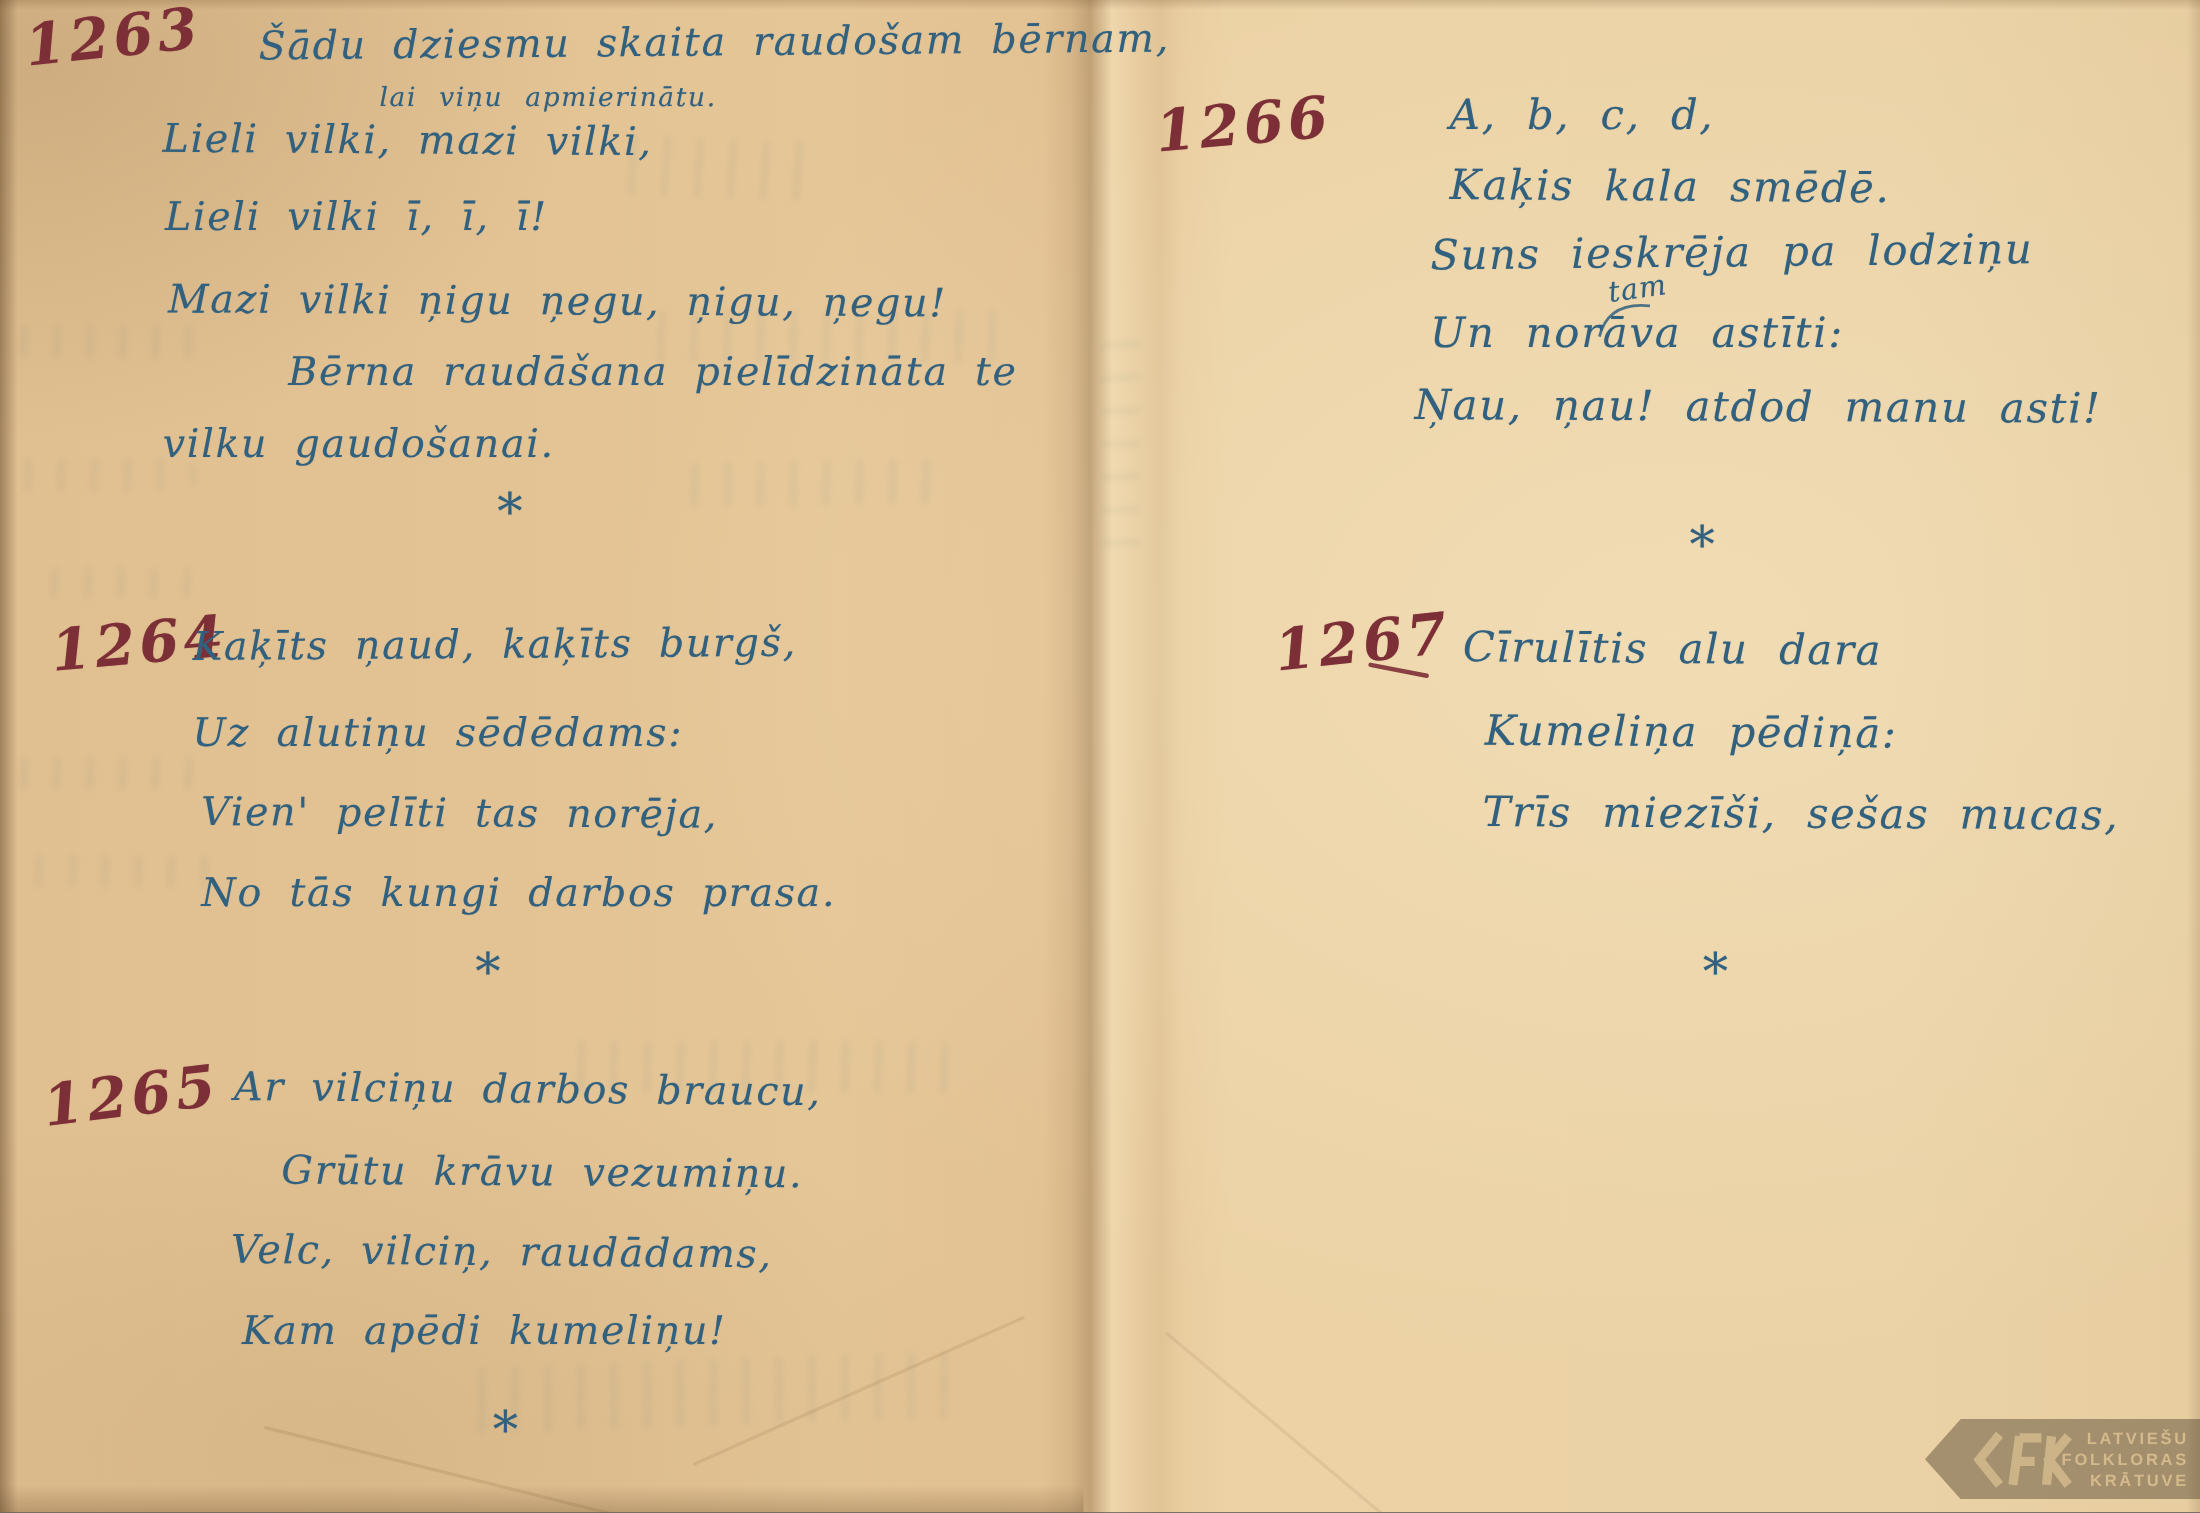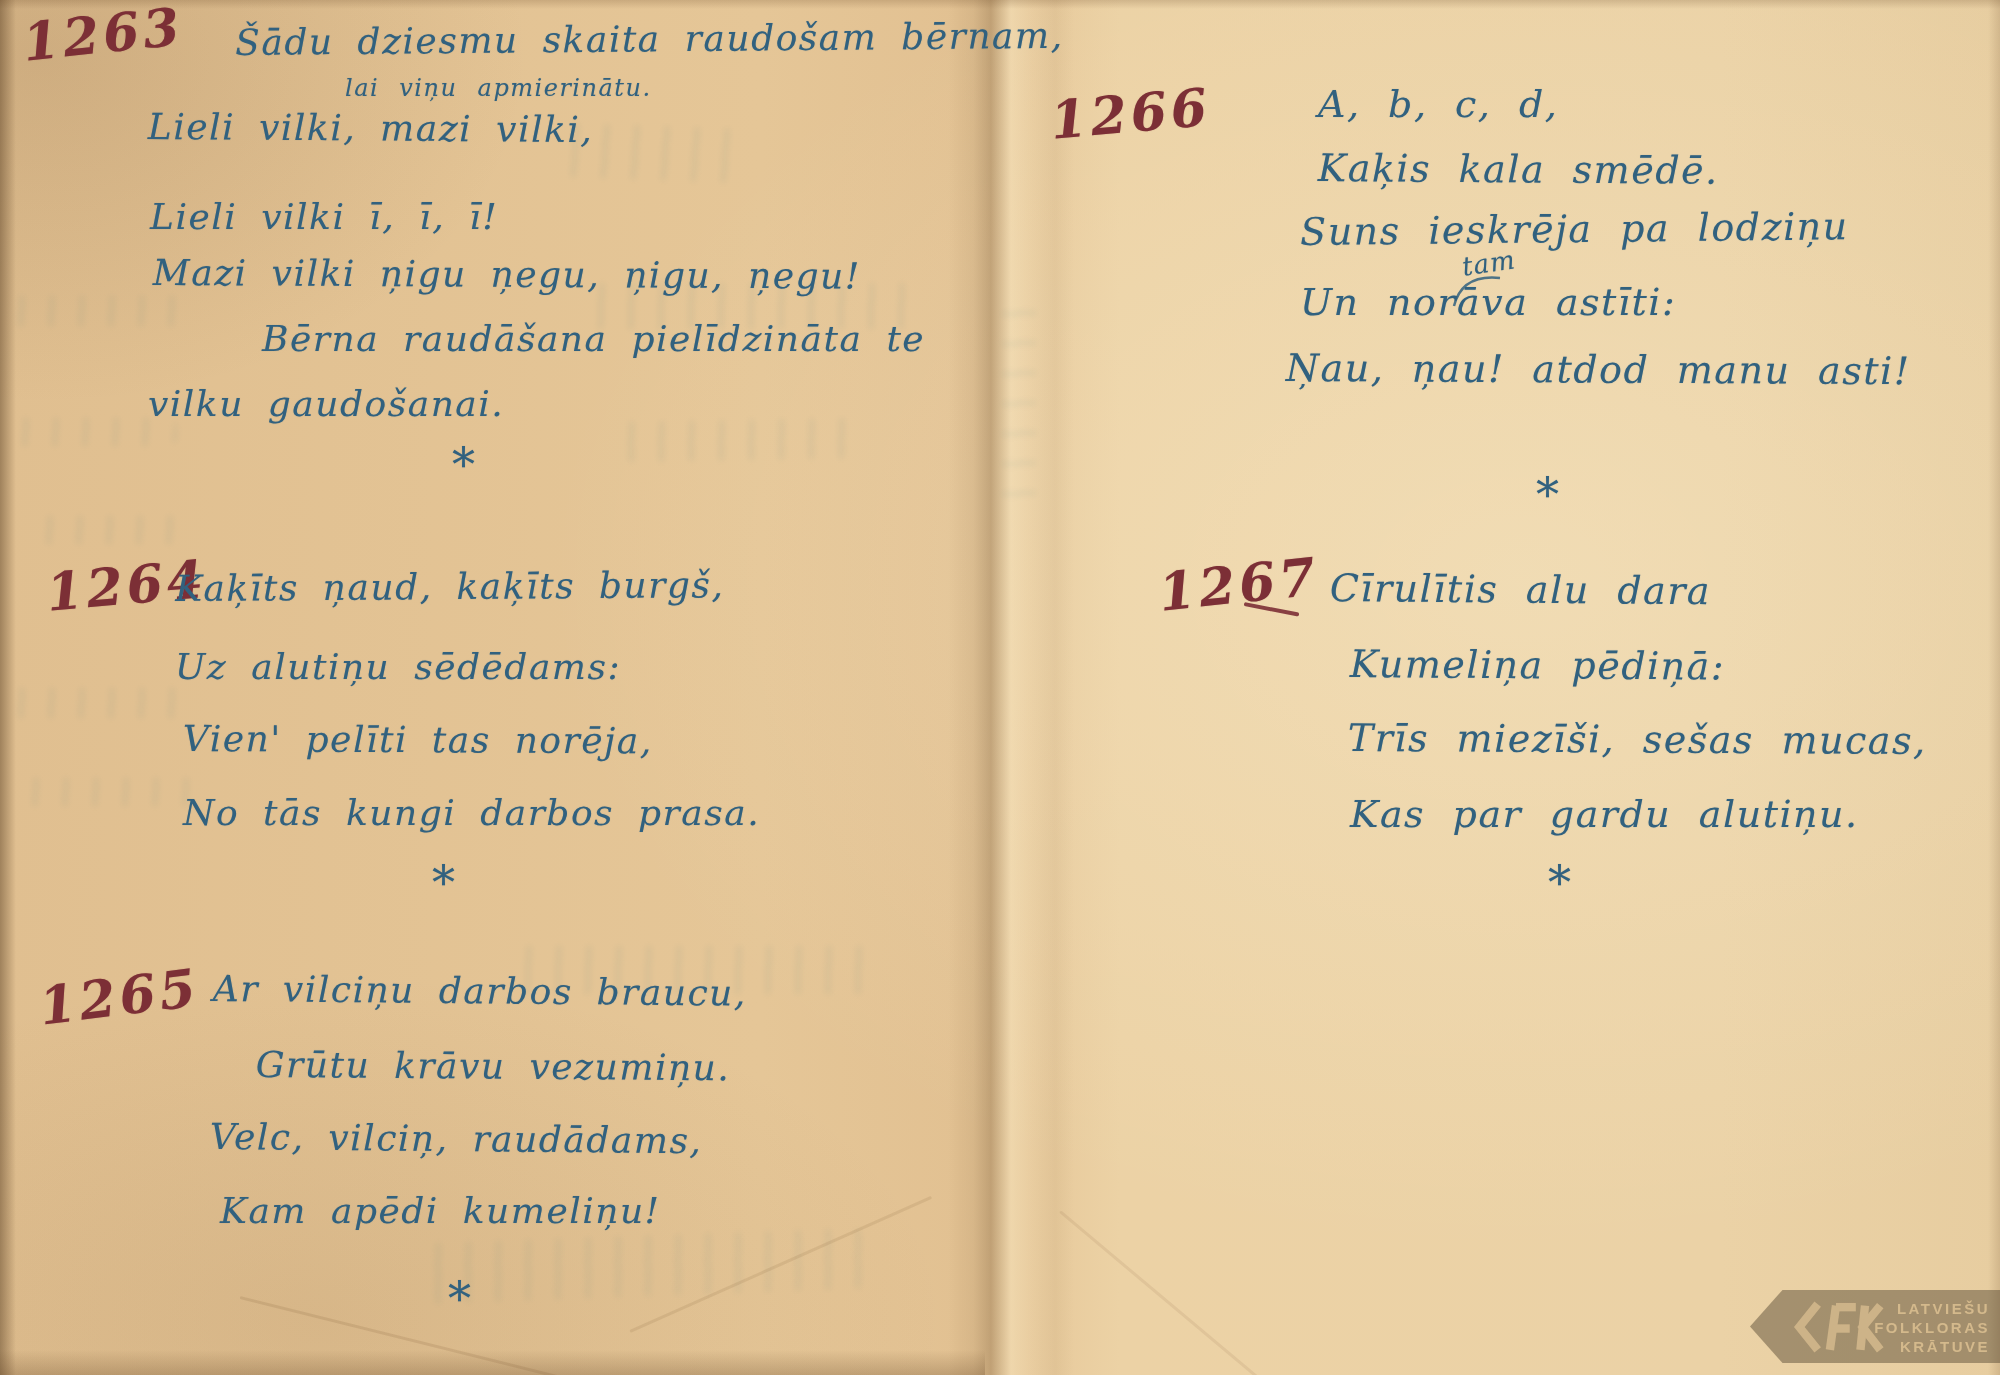--- a/index.html
+++ b/index.html
@@ -99,21 +99,21 @@
   <div class="ghost" style="left:425px;top:1236px;width:440px;height:60px;transform:rotate(-2deg)"></div>
   <div class="ghost v" style="left:1002px;top:300px;width:34px;height:220px"></div>
   <div class="crease-diag" style="left:240px;top:1296px;width:520px;background:rgba(115,80,45,.14);transform:rotate(14deg)"></div>
   <div class="crease-diag" style="left:1060px;top:1210px;width:430px;background:rgba(115,80,45,.10);transform:rotate(40deg)"></div>
   <div class="crease-diag" style="left:630px;top:1330px;width:330px;background:rgba(115,80,45,.12);transform:rotate(-24deg)"></div>
 
   <span class="num" style="left:20px;top:12px;transform:rotate(-6deg)">1263</span>
   <div class="hw" style="left:235px;top:22px;transform:rotate(-0.5deg)">Šādu dziesmu skaita raudošam bērnam,</div>
   <div class="hw small" style="left:345px;top:74px">lai viņu apmierinātu.</div>
   <div class="hw" style="left:148px;top:106px;transform:rotate(0.4deg)">Lieli vilki, mazi vilki,</div>
-  <div class="hw" style="left:150px;top:196px">Lieli vilki ī, ī, ī!</div>
+  <div class="hw" style="left:150px;top:177px">Lieli vilki ī, ī, ī!</div>
   <div class="hw" style="left:153px;top:252px;transform:rotate(0.3deg)">Mazi vilki ņigu ņegu, ņigu, ņegu!</div>
   <div class="hw" style="left:148px;top:383px">vilku gaudošanai.</div>
   <div class="hw" style="left:262px;top:318px">Bērna raudāšana pielīdzināta te</div>
   <div class="star" style="left:452px;top:438px">*</div>
 
   <span class="num" style="left:44px;top:562px;transform:rotate(-5deg)">1264</span>
   <div class="hw" style="left:175px;top:568px;transform:rotate(-0.4deg)">Kaķīts ņaud, kaķīts burgš,</div>
   <div class="hw" style="left:175px;top:646px">Uz alutiņu sēdēdams:</div>
   <div class="hw" style="left:183px;top:718px;transform:rotate(0.3deg)">Vien' pelīti tas norēja,</div>
   <div class="hw" style="left:183px;top:792px">No tās kungi darbos prasa.</div>
@@ -136,21 +136,20 @@
     <path d="M6 38 Q14 6 52 10" fill="none" stroke="#31617f" stroke-width="2.5" opacity="0.85"></path>
   </svg>
   <div class="hw r" style="left:1286px;top:346px;transform:rotate(0.3deg)">Ņau, ņau! atdod manu asti!</div>
   <div class="star" style="left:1536px;top:468px">*</div>
 
   <span class="num" style="left:1156px;top:562px;transform:rotate(-6deg)">1267</span>
   <div class="strike" style="left:1244px;top:602px;width:56px;transform:rotate(11deg)"></div>
   <div class="hw r" style="left:1330px;top:566px;transform:rotate(0.5deg)">Cīrulītis alu dara</div>
   <div class="hw r" style="left:1350px;top:642px;transform:rotate(0.4deg)">Kumeliņa pēdiņā:</div>
   <div class="hw r" style="left:1348px;top:716px;transform:rotate(0.3deg)">Trīs miezīši, sešas mucas,</div>
-  <div class="hw r" style="left:1350px;top:792px">Kas par gardu alutiņu.</div>
   <div class="star" style="left:1548px;top:856px">*</div>
 
   <div class="wm">
     <svg width="124" height="58" viewBox="0 0 124 76">
       <g fill="none" stroke="#d2b78b" stroke-width="11" opacity="0.9">
         <path d="M38 8 L14 38 L38 68"></path>
         <path d="M62 10 L54 68"></path>
         <path d="M62 12 L88 12"></path>
         <path d="M58 40 L80 40"></path>
         <path d="M100 10 L94 68"></path>

